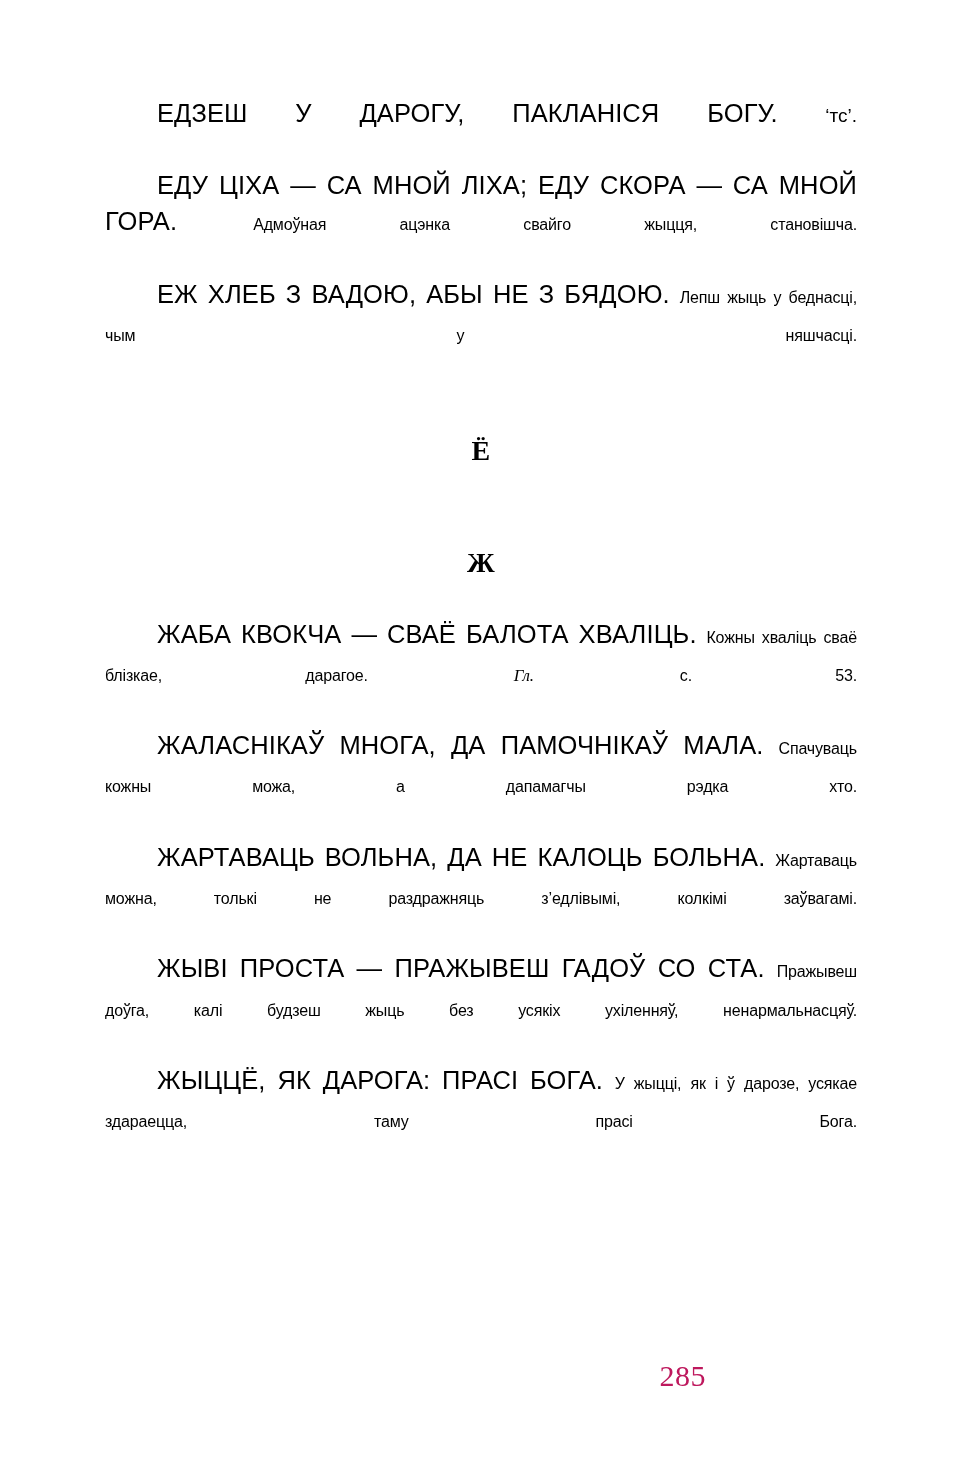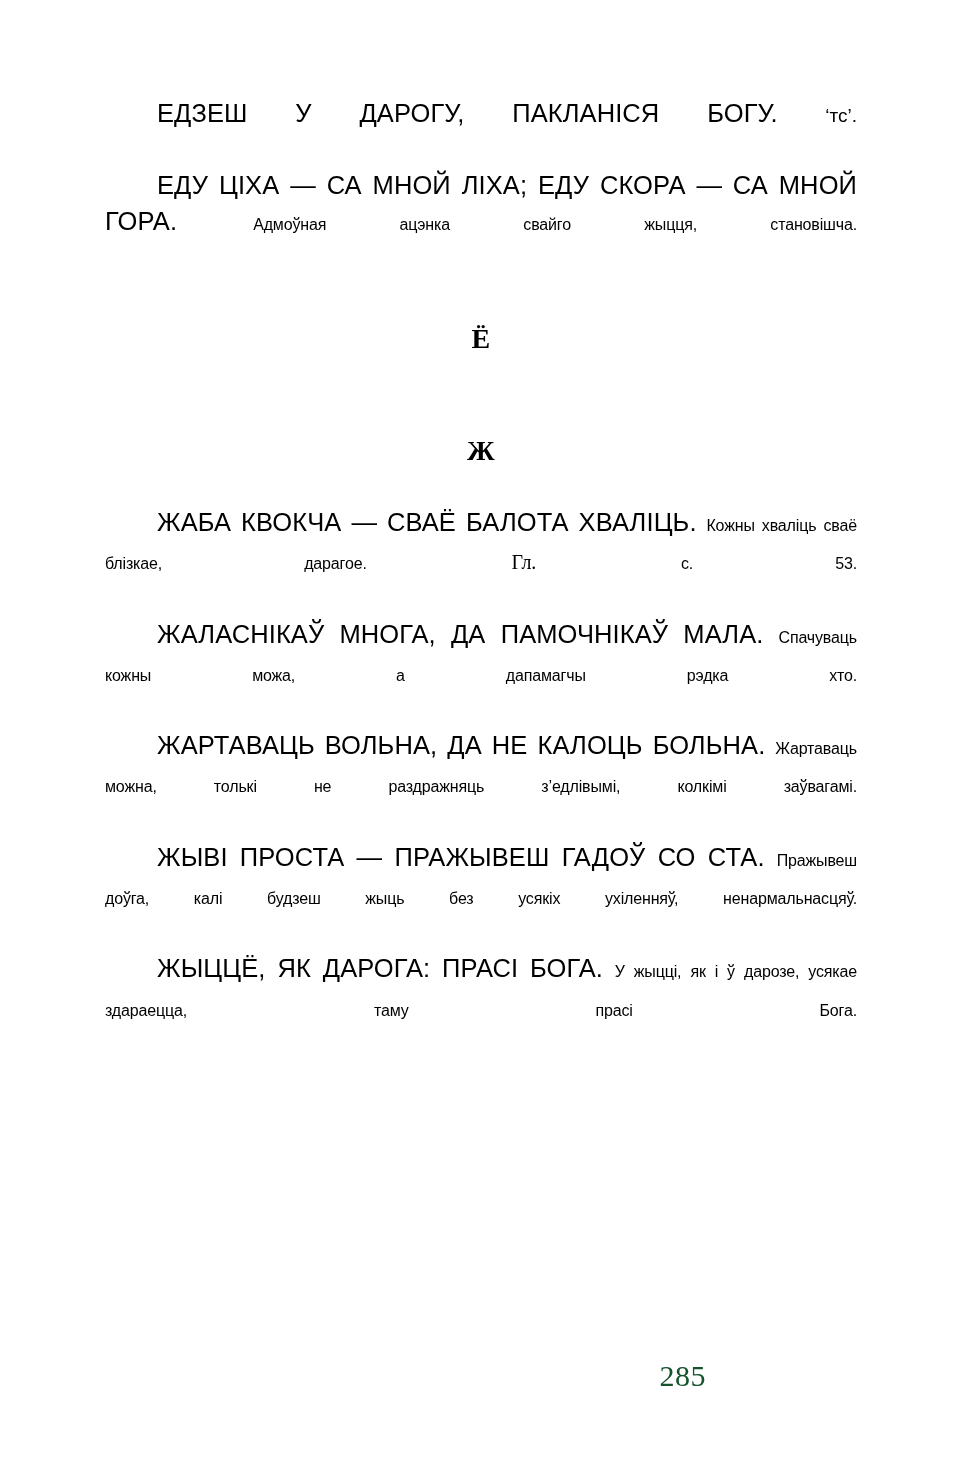--- a/index.html
+++ b/index.html
@@ -65,21 +65,22 @@
     letter-spacing: -0.15px;
   }
 
   .gloss-sm {
     font-size: 19px;
     letter-spacing: 0px;
   }
 
   .xref {
     font-family: "Liberation Serif", serif;
-    font-size: 20px;
+    font-style: italic;
+    font-size: 17px;
   }
 
   
   .section-letter {
     margin: 0;
     text-align: center;
     font-weight: bold;
     font-size: 28px;
     font-family: "Liberation Serif", serif;
     letter-spacing: 0.5px;
@@ -91,21 +92,21 @@
   .sp-after-zh   { height: 38px; }
 
   
   .folio {
     position: absolute;
     right: 98px;
     bottom: 84px;
     font-family: "Liberation Serif", serif;
     font-size: 30px;
     letter-spacing: 0.5px;
-    color: #14532d;
+    color: #be185d;
   }
 
   
   .wide { word-spacing: 3px; }
 </style>
 </head>
 <body>
 
 <div class="page">
   <div class="text-column">
@@ -113,20 +114,24 @@
     <p class="entry">
       <span class="hw">ЕДЗЕШ У ДАРОГУ, ПАКЛАНІСЯ БОГУ.</span>
       <span class="gloss-sm">‘тс’.</span>
     </p>
 
     <p class="entry">
       <span class="hw">ЕДУ ЦІХА — СА МНОЙ ЛІХА; ЕДУ СКОРА — СА МНОЙ ГОРА.</span>
       <span class="gloss">Адмоўная ацэнка свайго жыцця, становішча.</span>
     </p>
 
+    <p class="entry">
+      <span class="hw">ЕЖ ХЛЕБ З ВАДОЮ, АБЫ НЕ З БЯДОЮ.</span>
+      <span class="gloss">Лепш жыць у беднасці, чым у няшчасці.</span>
+    </p>
 
 
     <div class="sp-before-e"></div>
     <p class="section-letter">Ё</p>
     <div class="sp-after-e"></div>
 
 
     <div class="sp-before-zh"></div>
     <p class="section-letter">Ж</p>
     <div class="sp-after-zh"></div>

